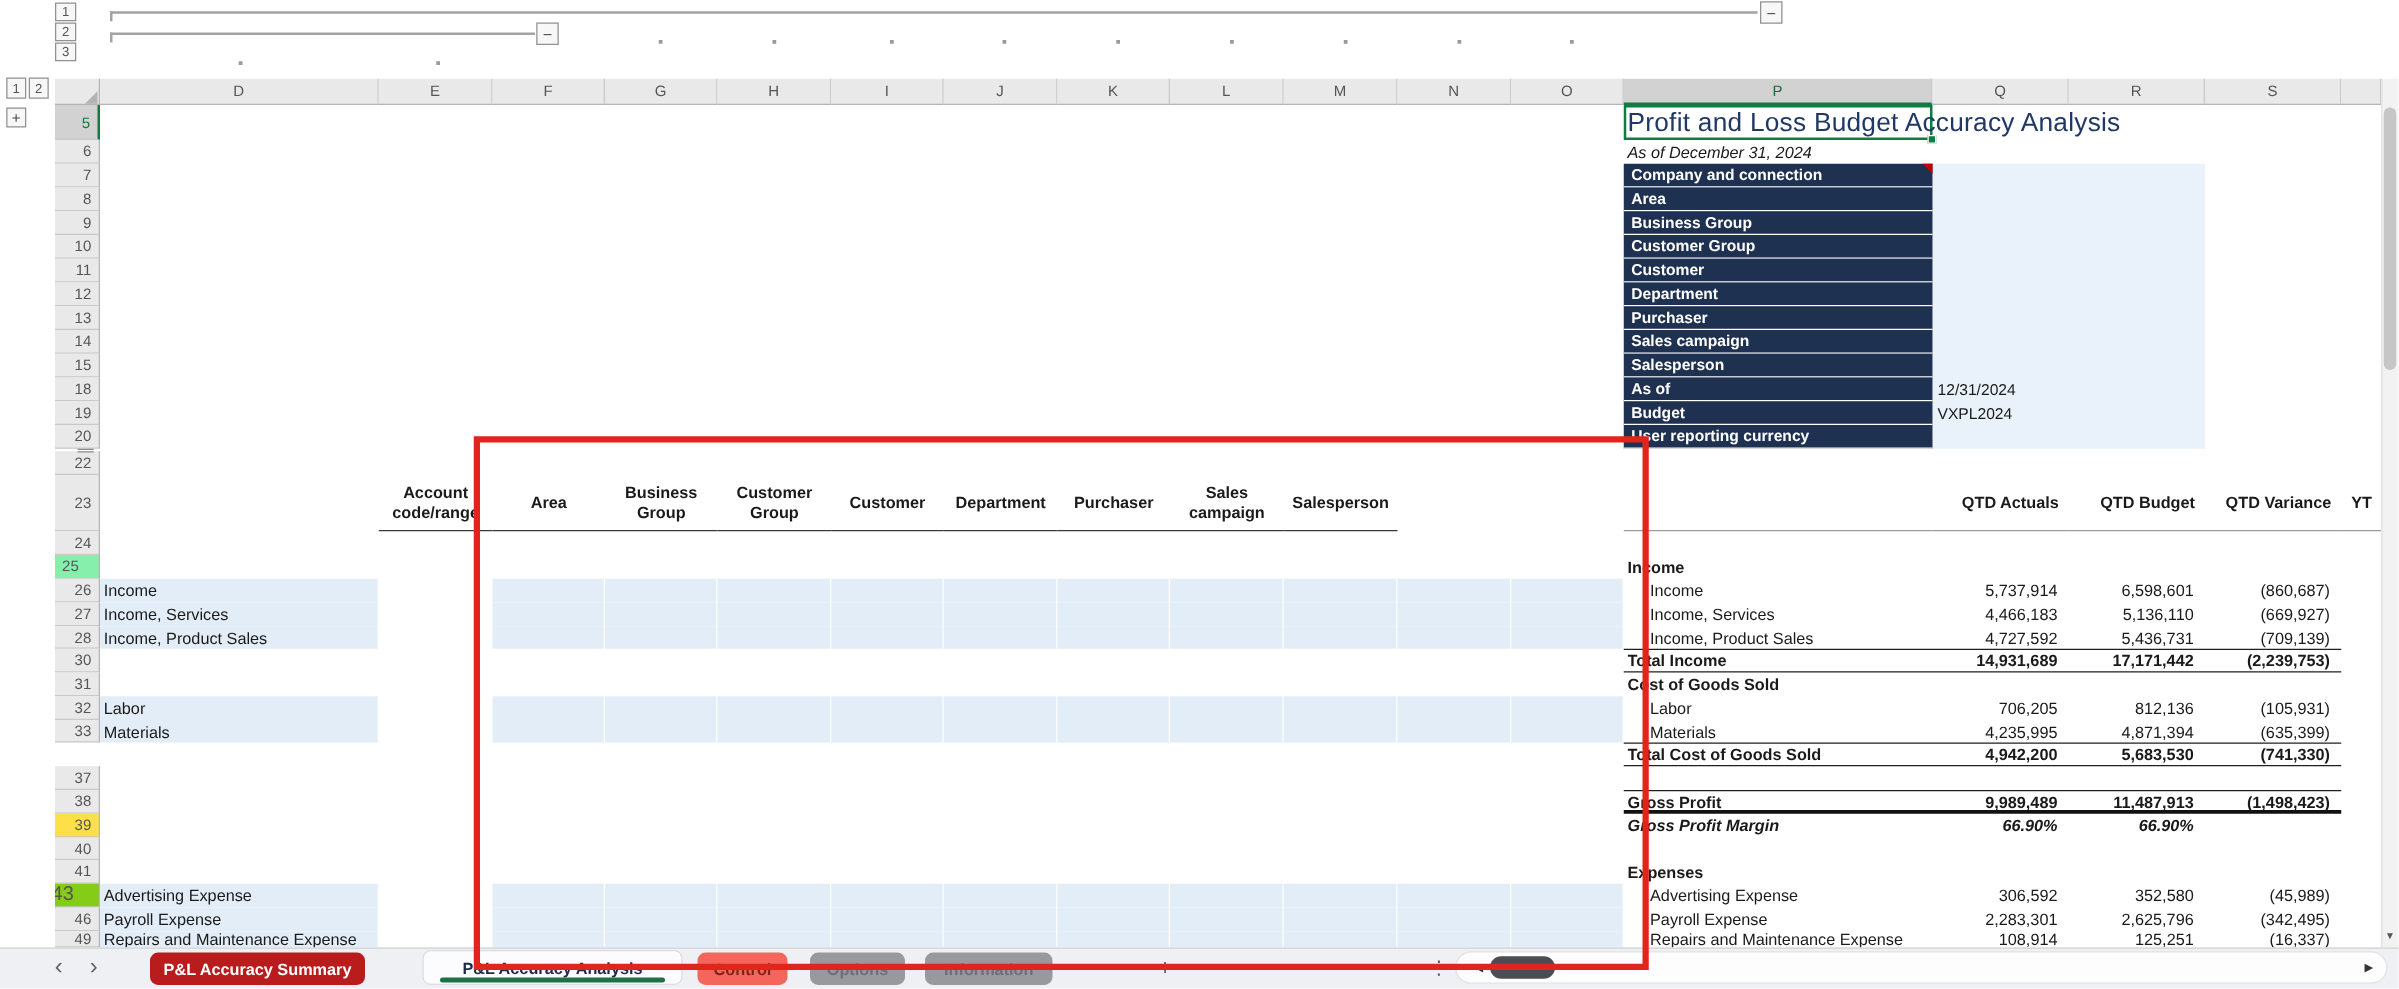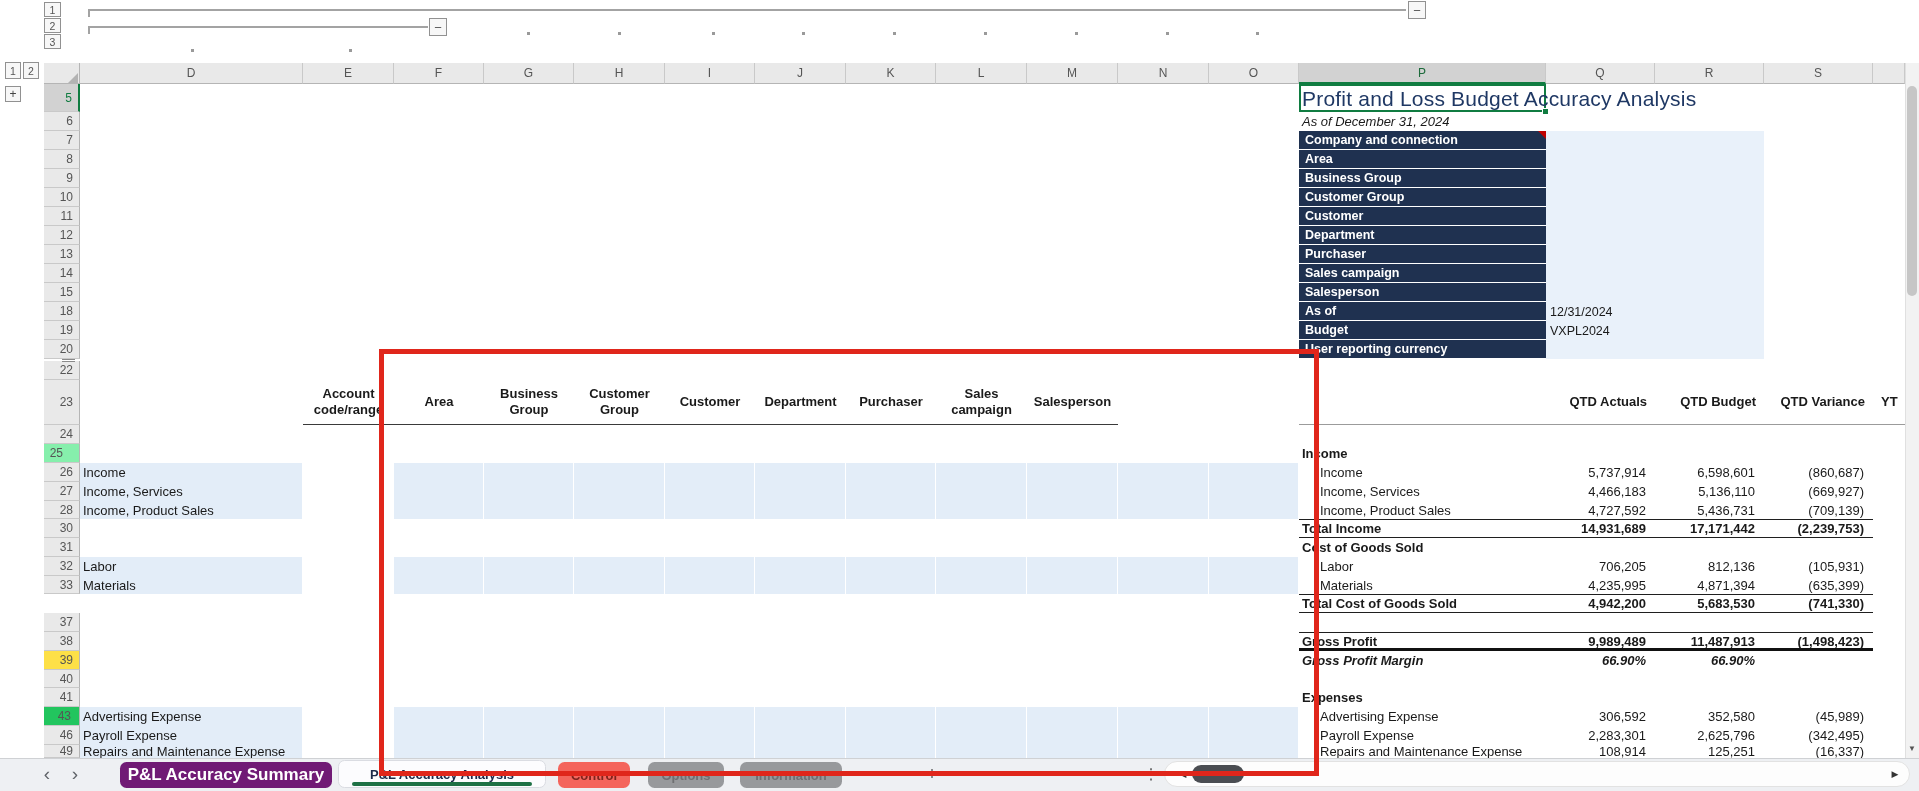--- a/index.html
+++ b/index.html
@@ -80,21 +80,21 @@
     <div style="position: absolute; box-sizing: border-box; left: 44px; top: 519px; width: 36px; height: 19px; background: rgb(233, 233, 233); border-bottom: 1px solid rgb(201, 201, 201); border-right: 1px solid rgb(181, 181, 181); color: rgb(85, 85, 85); font-size: 12px; display: flex; align-items: center; justify-content: flex-end; padding-right: 6px; overflow: hidden;">30</div>
     <div style="position: absolute; box-sizing: border-box; left: 44px; top: 538px; width: 36px; height: 19px; background: rgb(233, 233, 233); border-bottom: 1px solid rgb(201, 201, 201); border-right: 1px solid rgb(181, 181, 181); color: rgb(85, 85, 85); font-size: 12px; display: flex; align-items: center; justify-content: flex-end; padding-right: 6px; overflow: hidden;">31</div>
     <div style="position: absolute; box-sizing: border-box; left: 44px; top: 557px; width: 36px; height: 19px; background: rgb(233, 233, 233); border-bottom: 1px solid rgb(201, 201, 201); border-right: 1px solid rgb(181, 181, 181); color: rgb(85, 85, 85); font-size: 12px; display: flex; align-items: center; justify-content: flex-end; padding-right: 6px; overflow: hidden;">32</div>
     <div style="position: absolute; box-sizing: border-box; left: 44px; top: 576px; width: 36px; height: 18px; background: rgb(233, 233, 233); border-bottom: 1px solid rgb(201, 201, 201); border-right: 1px solid rgb(181, 181, 181); color: rgb(85, 85, 85); font-size: 12px; display: flex; align-items: center; justify-content: flex-end; padding-right: 6px; overflow: hidden;">33</div>
     <div style="position: absolute; box-sizing: border-box; left: 44px; top: 594px; width: 36px; height: 19px; background: rgb(233, 233, 233); border-bottom: 1px solid rgb(201, 201, 201); border-right: 1px solid rgb(181, 181, 181); color: rgb(85, 85, 85); font-size: 12px; display: flex; align-items: center; justify-content: flex-end; padding-right: 6px; overflow: hidden; margin-top: 21px;">36</div>
     <div style="position: absolute; box-sizing: border-box; left: 44px; top: 613px; width: 36px; height: 19px; background: rgb(233, 233, 233); border-bottom: 1px solid rgb(201, 201, 201); border-right: 1px solid rgb(181, 181, 181); color: rgb(85, 85, 85); font-size: 12px; display: flex; align-items: center; justify-content: flex-end; padding-right: 6px; overflow: hidden;">37</div>
     <div style="position: absolute; box-sizing: border-box; left: 44px; top: 632px; width: 36px; height: 19px; background: rgb(233, 233, 233); border-bottom: 1px solid rgb(201, 201, 201); border-right: 1px solid rgb(181, 181, 181); color: rgb(85, 85, 85); font-size: 12px; display: flex; align-items: center; justify-content: flex-end; padding-right: 6px; overflow: hidden;">38</div>
     <div style="position: absolute; box-sizing: border-box; left: 44px; top: 651px; width: 36px; height: 19px; background: #fde047; border-bottom: 1px solid rgb(201, 201, 201); border-right: 1px solid rgb(181, 181, 181); color: rgb(85, 85, 85); font-size: 12px; display: flex; align-items: center; justify-content: flex-end; padding-right: 6px; overflow: hidden;">39</div>
     <div style="position: absolute; box-sizing: border-box; left: 44px; top: 670px; width: 36px; height: 18px; background: rgb(233, 233, 233); border-bottom: 1px solid rgb(201, 201, 201); border-right: 1px solid rgb(181, 181, 181); color: rgb(85, 85, 85); font-size: 12px; display: flex; align-items: center; justify-content: flex-end; padding-right: 6px; overflow: hidden;">40</div>
     <div style="position: absolute; box-sizing: border-box; left: 44px; top: 688px; width: 36px; height: 19px; background: rgb(233, 233, 233); border-bottom: 1px solid rgb(201, 201, 201); border-right: 1px solid rgb(181, 181, 181); color: rgb(85, 85, 85); font-size: 12px; display: flex; align-items: center; justify-content: flex-end; padding-right: 6px; overflow: hidden;">41</div>
-    <div style="position: absolute; box-sizing: border-box; left: 44px; top: 707px; width: 36px; height: 19px; background: #22c55e; border-bottom: 1px solid rgb(201, 201, 201); border-right: 1px solid rgb(181, 181, 181); color: rgb(85, 85, 85); font-size: 12px; display: flex; align-items: center; justify-content: flex-end; padding-right: 8px; overflow: hidden;">43</div>
+    <div style="position: absolute; box-sizing: border-box; left: 44px; top: 707px; width: 36px; height: 19px; background: #84cc16; border-bottom: 1px solid rgb(201, 201, 201); border-right: 1px solid rgb(181, 181, 181); color: rgb(85, 85, 85); font-size: 16px; display: flex; align-items: center; justify-content: flex-end; padding-right: 20px; overflow: hidden;">43</div>
     <div style="position: absolute; box-sizing: border-box; left: 44px; top: 726px; width: 36px; height: 19px; background: rgb(233, 233, 233); border-bottom: 1px solid rgb(201, 201, 201); border-right: 1px solid rgb(181, 181, 181); color: rgb(85, 85, 85); font-size: 12px; display: flex; align-items: center; justify-content: flex-end; padding-right: 6px; overflow: hidden;">46</div>
     <div style="position: absolute; box-sizing: border-box; left: 44px; top: 745px; width: 36px; height: 13px; background: rgb(233, 233, 233); border-bottom: 1px solid rgb(201, 201, 201); border-right: 1px solid rgb(181, 181, 181); color: rgb(85, 85, 85); font-size: 12px; display: flex; align-items: center; justify-content: flex-end; padding-right: 6px; overflow: hidden;">49</div>
     <div style="position: absolute; box-sizing: border-box; left: 62px; top: 359px; width: 13px; height: 1px; background: rgb(138, 138, 138);"></div>
     <div style="position: absolute; box-sizing: border-box; left: 62px; top: 361px; width: 13px; height: 1px; background: rgb(138, 138, 138);"></div>
     <div style="position: absolute; box-sizing: border-box; left: 80px; top: 463px; width: 223px; height: 19px; background: rgb(227, 237, 248); border-right: 1px solid rgb(255, 255, 255);"></div>
     <div style="position: absolute; box-sizing: border-box; left: 394px; top: 463px; width: 90px; height: 19px; background: rgb(227, 237, 248); border-right: 1px solid rgb(255, 255, 255);"></div>
     <div style="position: absolute; box-sizing: border-box; left: 484px; top: 463px; width: 90px; height: 19px; background: rgb(227, 237, 248); border-right: 1px solid rgb(255, 255, 255);"></div>
     <div style="position: absolute; box-sizing: border-box; left: 574px; top: 463px; width: 91px; height: 19px; background: rgb(227, 237, 248); border-right: 1px solid rgb(255, 255, 255);"></div>
     <div style="position: absolute; box-sizing: border-box; left: 665px; top: 463px; width: 90px; height: 19px; background: rgb(227, 237, 248); border-right: 1px solid rgb(255, 255, 255);"></div>
     <div style="position: absolute; box-sizing: border-box; left: 755px; top: 463px; width: 91px; height: 19px; background: rgb(227, 237, 248); border-right: 1px solid rgb(255, 255, 255);"></div>
@@ -272,21 +272,21 @@
     <div style="position: absolute; box-sizing: border-box; left: 1320px; top: 745px; width: 223px; height: 13px; display: flex; align-items: center; font-size: 13px; color: rgb(26, 26, 26); white-space: nowrap; overflow: hidden;">Repairs and Maintenance Expense</div>
     <div style="position: absolute; box-sizing: border-box; left: 1546px; top: 745px; width: 109px; height: 13px; display: flex; align-items: center; justify-content: flex-end; padding-right: 9px; font-size: 13px; color: rgb(26, 26, 26); overflow: hidden;">108,914</div>
     <div style="position: absolute; box-sizing: border-box; left: 1655px; top: 745px; width: 109px; height: 13px; display: flex; align-items: center; justify-content: flex-end; padding-right: 9px; font-size: 13px; color: rgb(26, 26, 26); overflow: hidden;">125,251</div>
     <div style="position: absolute; box-sizing: border-box; left: 1764px; top: 745px; width: 109px; height: 13px; display: flex; align-items: center; justify-content: flex-end; padding-right: 9px; font-size: 13px; color: rgb(26, 26, 26); overflow: hidden;">(16,337)</div>
     <div style="position: absolute; box-sizing: border-box; left: 1905px; top: 63px; width: 14px; height: 695px; background: rgb(242, 242, 242); border-left: 1px solid rgb(224, 224, 224); z-index: 15;"></div>
     <div style="position: absolute; box-sizing: border-box; left: 1907px; top: 86px; width: 10px; height: 210px; background: rgb(198, 198, 198); border-radius: 5px; z-index: 16;"></div>
     <div style="position: absolute; box-sizing: border-box; left: 1905px; top: 738px; width: 14px; height: 20px; color: rgb(85, 85, 85); font-size: 8px; display: flex; align-items: center; justify-content: center; z-index: 16;">▼</div>
     <div style="position: absolute; box-sizing: border-box; left: 0px; top: 758px; width: 1919px; height: 33px; background: rgb(238, 240, 243); border-top: 1px solid rgb(207, 209, 212); z-index: 15;"></div>
     <div style="position: absolute; box-sizing: border-box; left: 36px; top: 762px; width: 22px; height: 24px; color: rgb(95, 99, 104); font-size: 19px; display: flex; align-items: center; justify-content: center; z-index: 16;">‹</div>
     <div style="position: absolute; box-sizing: border-box; left: 64px; top: 762px; width: 22px; height: 24px; color: rgb(95, 99, 104); font-size: 19px; display: flex; align-items: center; justify-content: center; z-index: 16;">›</div>
-    <div style="position: absolute; box-sizing: border-box; left: 120px; top: 762px; width: 212px; height: 26px; border-radius: 6.5px; display: flex; align-items: center; justify-content: center; font-size: 17px; z-index: 16; overflow: hidden; white-space: nowrap; background: #701a75; color: rgb(255, 255, 255); font-weight: bold;">P&amp;L Accuracy Summary</div>
+    <div style="position: absolute; box-sizing: border-box; left: 120px; top: 762px; width: 172px; height: 26px; border-radius: 6.5px; display: flex; align-items: center; justify-content: center; font-size: 13px; z-index: 16; overflow: hidden; white-space: nowrap; background: #b91c1c; color: rgb(255, 255, 255); font-weight: bold;">P&amp;L Accuracy Summary</div>
     <div style="position: absolute; box-sizing: border-box; left: 338px; width: 208px; border-radius: 6.5px; display: flex; align-items: center; justify-content: center; font-size: 13px; z-index: 16; overflow: hidden; white-space: nowrap; background: rgb(252, 252, 254); border: 1px solid rgb(218, 220, 226); color: rgb(28, 43, 74); font-weight: bold; top: 760px; height: 28px;">P&amp;L Accuracy Analysis</div>
     <div style="position: absolute; box-sizing: border-box; left: 352px; top: 782px; width: 180px; height: 4px; background: rgb(30, 113, 69); border-radius: 2px; z-index: 17;"></div>
     <div style="position: absolute; box-sizing: border-box; left: 558px; top: 762px; width: 72px; height: 26px; border-radius: 6.5px; display: flex; align-items: center; justify-content: center; font-size: 13px; z-index: 16; overflow: hidden; white-space: nowrap; background: rgb(244, 101, 92); color: rgb(126, 36, 29); font-weight: bold;">Control</div>
     <div style="position: absolute; box-sizing: border-box; left: 648px; top: 762px; width: 76px; height: 26px; border-radius: 6.5px; display: flex; align-items: center; justify-content: center; font-size: 13px; z-index: 16; overflow: hidden; white-space: nowrap; background: rgb(151, 153, 156); color: rgb(111, 112, 115); font-weight: bold;">Options</div>
     <div style="position: absolute; box-sizing: border-box; left: 740px; top: 762px; width: 102px; height: 26px; border-radius: 6.5px; display: flex; align-items: center; justify-content: center; font-size: 13px; z-index: 16; overflow: hidden; white-space: nowrap; background: rgb(151, 153, 156); color: rgb(111, 112, 115); font-weight: bold;">Information</div>
     <div style="position: absolute; box-sizing: border-box; left: 922px; top: 764px; width: 20px; height: 20px; color: rgb(85, 85, 85); font-size: 18px; display: flex; align-items: center; justify-content: center; z-index: 16;">+</div>
     <div style="position: absolute; box-sizing: border-box; left: 1144px; top: 763px; width: 14px; height: 22px; color: rgb(85, 85, 85); font-size: 15px; display: flex; align-items: center; justify-content: center; z-index: 16;">⋮</div>
     <div style="position: absolute; box-sizing: border-box; left: 1164px; top: 761px; width: 746px; height: 26px; background: rgb(253, 253, 253); border: 1px solid rgb(226, 226, 226); border-radius: 13px; z-index: 16;"></div>
     <div style="position: absolute; box-sizing: border-box; left: 1176px; top: 766px; width: 14px; height: 16px; color: rgb(51, 51, 51); font-size: 9px; display: flex; align-items: center; justify-content: center; z-index: 17;">◀</div>
     <div style="position: absolute; box-sizing: border-box; left: 1192px; top: 765px; width: 52px; height: 18px; background: rgb(74, 77, 82); border-radius: 9px; z-index: 17;"></div>

